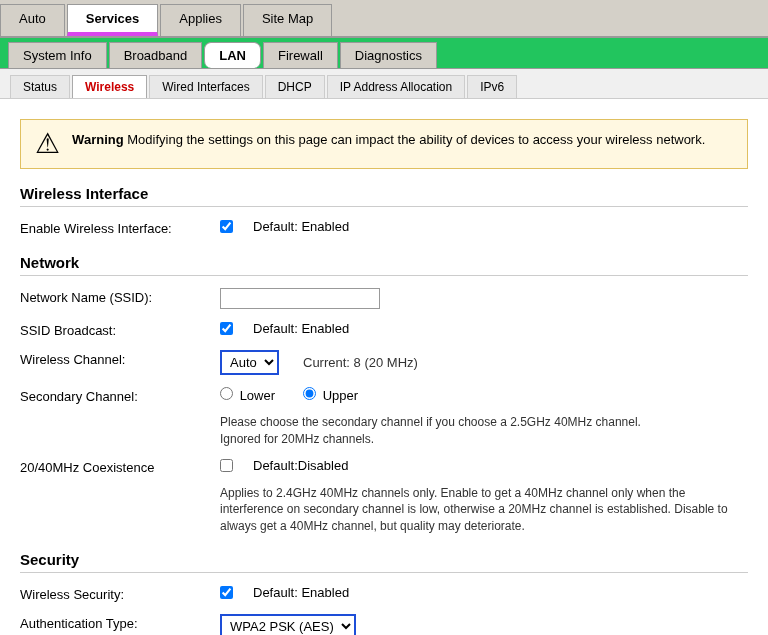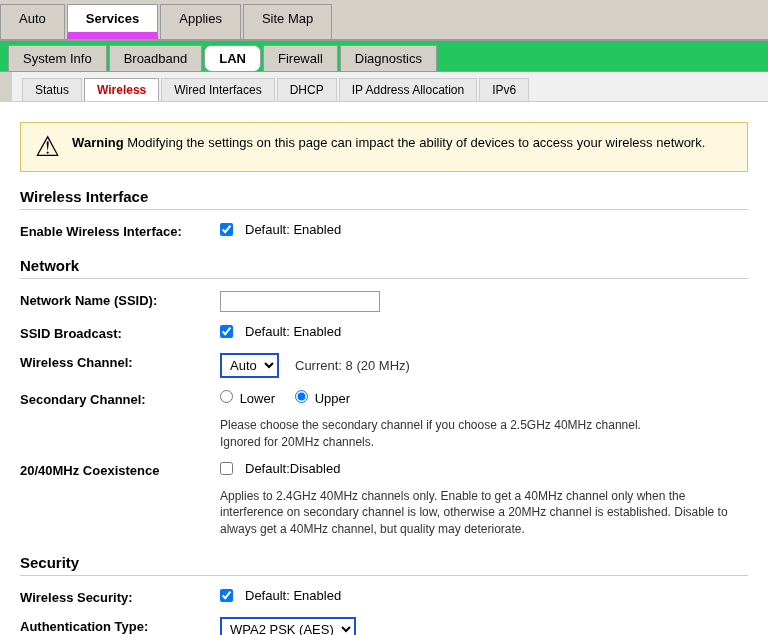--- a/index.html
+++ b/index.html
@@ -12,21 +12,21 @@
       border: 1px solid #999;
       border-bottom: none;
       background: #d4d0c8;
       cursor: pointer;
       font-size: 13px;
       margin-right: 2px;
       margin-top: 4px;
     }
     .top-nav .tab.active {
       background: #fff;
-      border-bottom: 7px solid #d946ef;
+      border-bottom: 4px solid #d946ef;
       font-weight: bold;
     }
 
     
     .second-nav { display: flex; background: #22c55e; border-bottom: 1px solid #999; padding: 4px 8px 0 8px; }
     .second-nav .tab {
       padding: 5px 14px;
       border: 1px solid #999;
       border-bottom: none;
       background: #d4d0c8;
@@ -39,21 +39,20 @@
       font-weight: bold;
       border-radius: 7px;
     }
 
     
     .third-nav {
       display: flex;
       background: #f0f0f0;
       border-bottom: 1px solid #ccc;
       padding: 6px 10px 0 10px;
-      margin-left: 12px;
     }
     .third-nav .tab {
       padding: 4px 12px;
       border: 1px solid #ccc;
       border-bottom: none;
       background: #e8e8e8;
       cursor: pointer;
       font-size: 12px;
       margin-right: 2px;
     }
@@ -101,30 +100,30 @@
     
     .form-row {
       display: flex;
       align-items: flex-start;
       margin-bottom: 8px;
       padding: 2px 0;
     }
     .form-label {
       width: 200px;
       min-width: 200px;
-      font-weight: bold;
+      font-weight: normal;
       padding-right: 25px;
       padding-top: 2px;
       text-align: left;
     }
     .form-value {
       display: flex;
       align-items: center;
       flex-wrap: wrap;
-      gap: 8px;
+      gap: 16px;
       flex: 1;
     }
     .form-note {
       margin-left: 200px;
       color: #333;
       font-size: 12px;
       margin-bottom: 8px;
       line-height: 1.4;
     }
 

